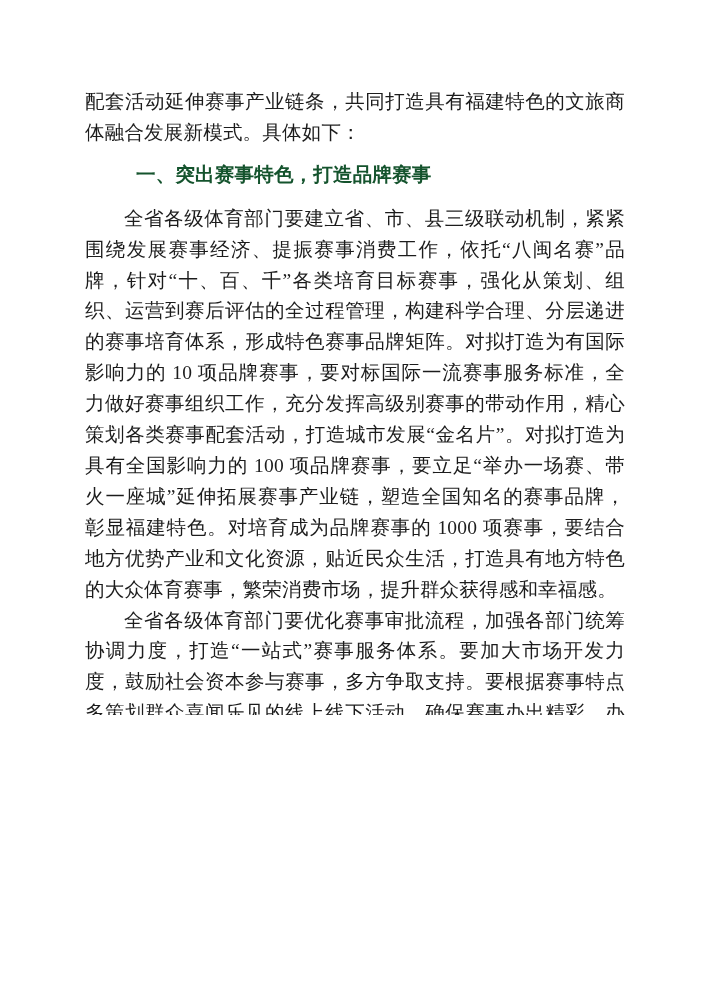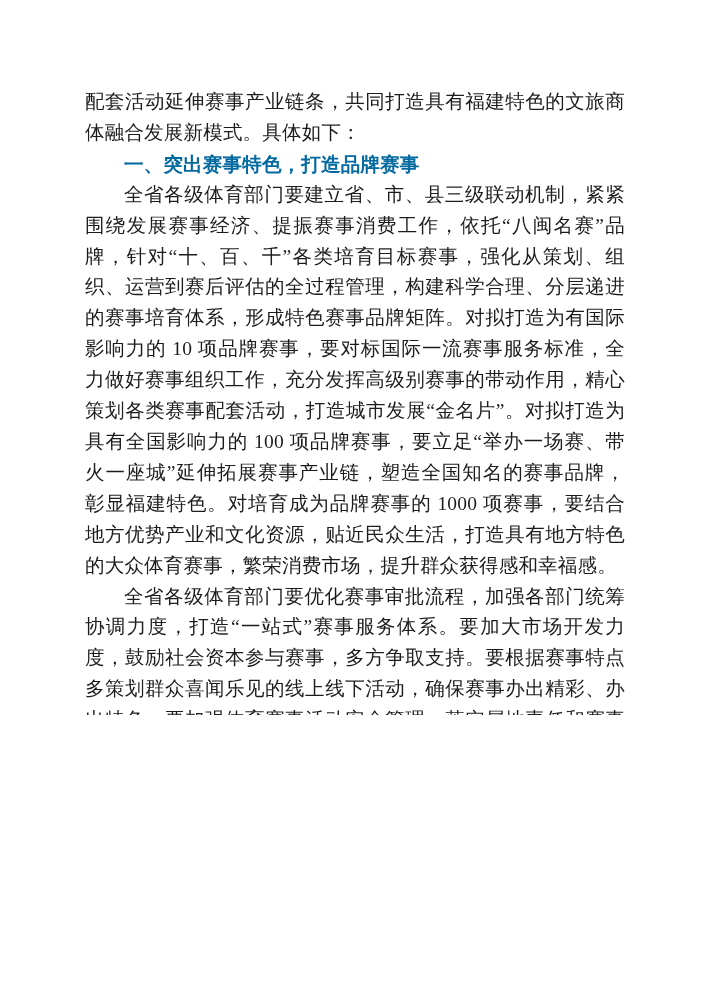--- a/index.html
+++ b/index.html
@@ -28,27 +28,27 @@
     letter-spacing: 0.2px;
   }
   .para {
     margin: 0;
     text-indent: 2em;
   }
   .para.no-indent {
     text-indent: 0;
   }
   .heading {
-    margin: 0;
+    margin: 12px;
     font-size: 19.5px;
     line-height: 30.9px;
     font-weight: 700;
     text-indent: 2em;
-    font-family: Liberation Sans, sans-serif;
-    color: #0369a1;
+    font-family: Liberation Mono, monospace;
+    color: #14532d;
     text-align: left;
   }
   .page-footer {
     position: absolute;
     left: 88px;
     top: 928px;
     font-size: 16px;
     color: #2a2a2a;
     font-family: "Liberation Serif", "DejaVu Serif", serif;
     letter-spacing: 2px;

